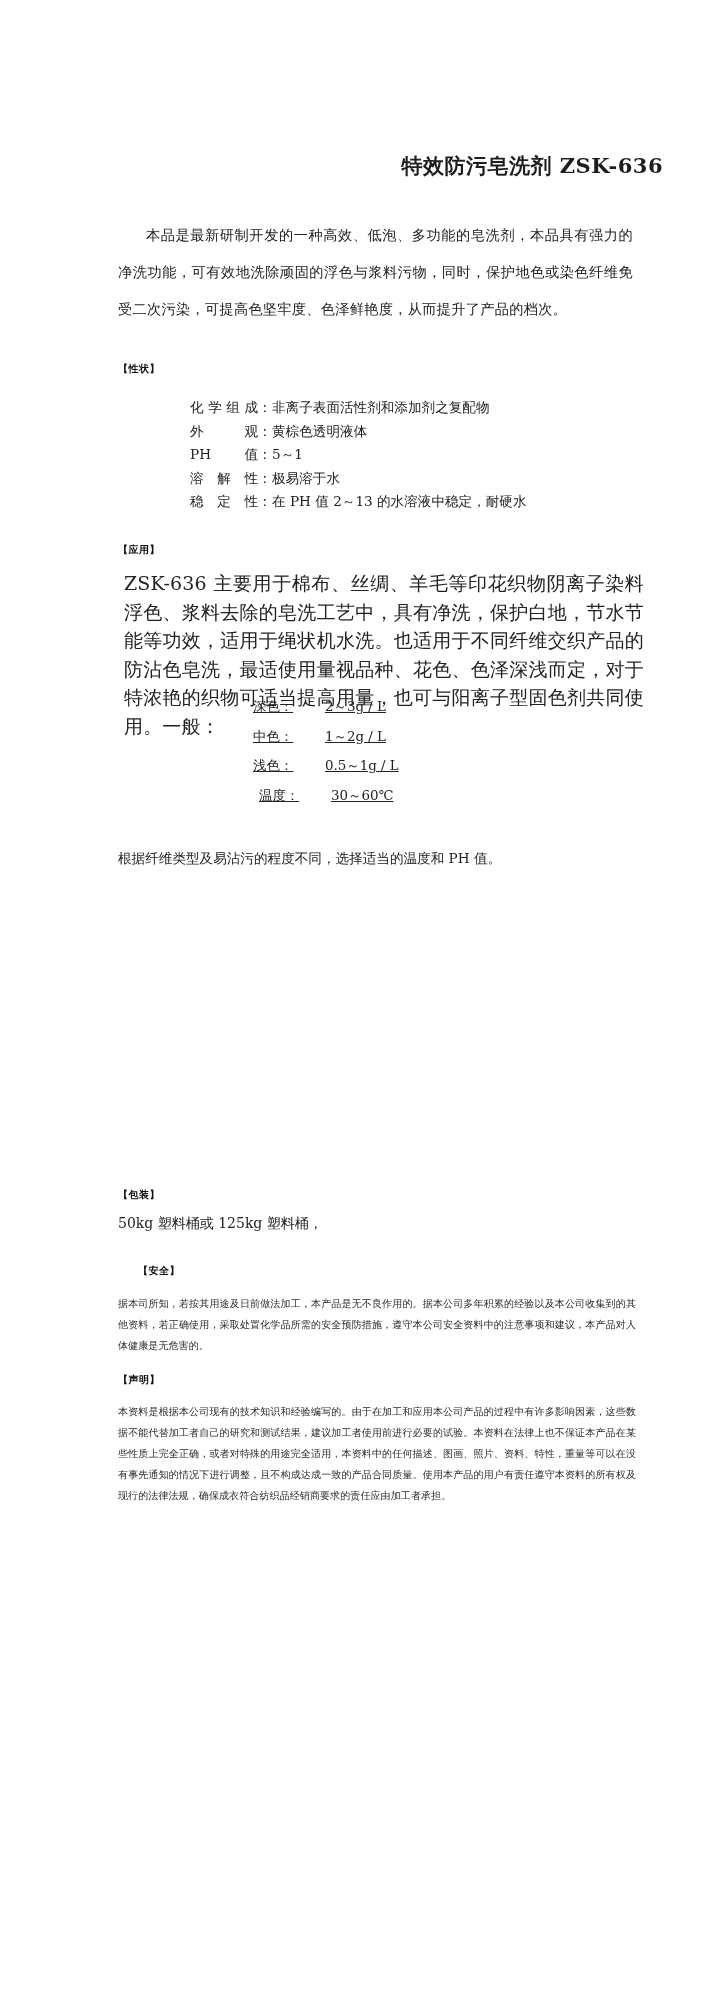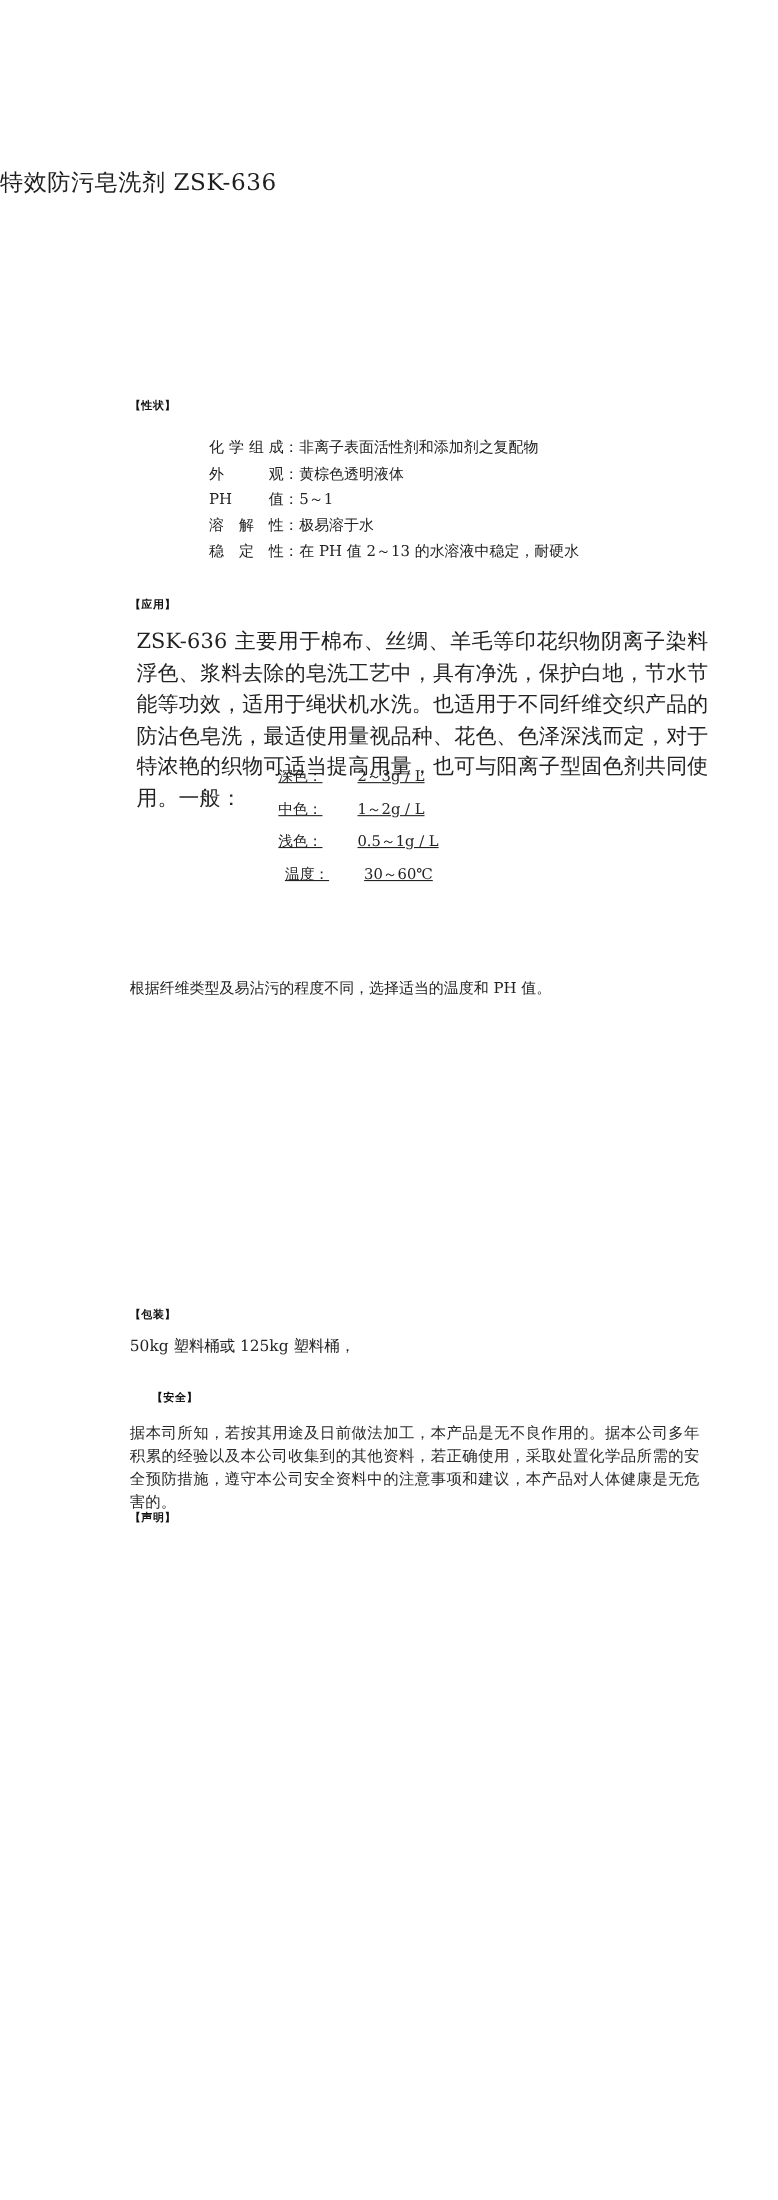--- a/index.html
+++ b/index.html
@@ -19,24 +19,25 @@
       position: absolute;
       left: 0; top: 0;
       width: 707px;
       height: 2000px;
     }
     .title {
       position: absolute;
       top: 152px;
       left: 0;
       width: 663px;
-      text-align: left;
+      text-align: right;
       font-size: 21px;
       letter-spacing: 0.5px;
       color: #1e1e1e;
+      font-weight: bold;
     }
     .intro {
       position: absolute;
       top: 217px;
       left: 118px;
       width: 515px;
       font-size: 14.2px;
       line-height: 37px;
       text-indent: 28px;
       letter-spacing: 0.3px;
@@ -85,46 +86,48 @@
       text-decoration: underline;
     }
     .dose-row { display: flex; white-space: nowrap; }
     .dose-key { width: 72px; }
     .dose-row.indent { padding-left: 6px; }
     .note {
       position: absolute;
       top: 850px;
       left: 118px;
       font-size: 13.6px;
-      margin-top: 40px;
     }
     .pack-body {
       position: absolute;
       top: 1215px;
       left: 118px;
       font-size: 14px;
     }
     .small-body {
       position: absolute;
       left: 118px;
       width: 518px;
-      font-size: 14px;
+      font-size: 10px;
       line-height: 21px;
       text-align: justify;
       color: #2a2a2a;
       letter-spacing: 0.1px;
     }
   </style>
 </head>
 <body>
 
 <div class="page">
 
   <div class="title">特效防污皂洗剂 ZSK-636</div>
 
+  <div class="intro">
+    <p>本品是最新研制开发的一种高效、低泡、多功能的皂洗剂，本品具有强力的净洗功能，可有效地洗除顽固的浮色与浆料污物，同时，保护地色或染色纤维免受二次污染，可提高色坚牢度、色泽鲜艳度，从而提升了产品的档次。</p>
+  </div>
 
   <div class="section-head" style="top:362px;">【性状】</div>
   <div class="prop-list">
     <div class="prop-row">
       <span class="prop-key">
         <span>化</span>
         <span>学</span>
         <span>组</span>
         <span>成</span>
       </span>
@@ -191,14 +194,15 @@
 
   <div class="note">根据纤维类型及易沾污的程度不同，选择适当的温度和 PH 值。</div>
 
   <div class="section-head" style="top:1188px;">【包装】</div>
   <div class="pack-body">50kg 塑料桶或 125kg 塑料桶，</div>
 
   <div class="section-head" style="top:1264px;margin-left:20px;">【安全】</div>
   <div class="small-body" style="top:1293px;">据本司所知，若按其用途及日前做法加工，本产品是无不良作用的。据本公司多年积累的经验以及本公司收集到的其他资料，若正确使用，采取处置化学品所需的安全预防措施，遵守本公司安全资料中的注意事项和建议，本产品对人体健康是无危害的。</div>
 
   <div class="section-head" style="top:1373px;">【声明】</div>
+  <div class="small-body" style="top:1401px;">本资料是根据本公司现有的技术知识和经验编写的。由于在加工和应用本公司产品的过程中有许多影响因素，这些数据不能代替加工者自己的研究和测试结果，建议加工者使用前进行必要的试验。本资料在法律上也不保证本产品在某些性质上完全正确，或者对特殊的用途完全适用，本资料中的任何描述、图画、照片、资料、特性，重量等可以在没有事先通知的情况下进行调整，且不构成达成一致的产品合同质量。使用本产品的用户有责任遵守本资料的所有权及现行的法律法规，确保成衣符合纺织品经销商要求的责任应由加工者承担。</div>
 
 </div>
 
 </body></html>

